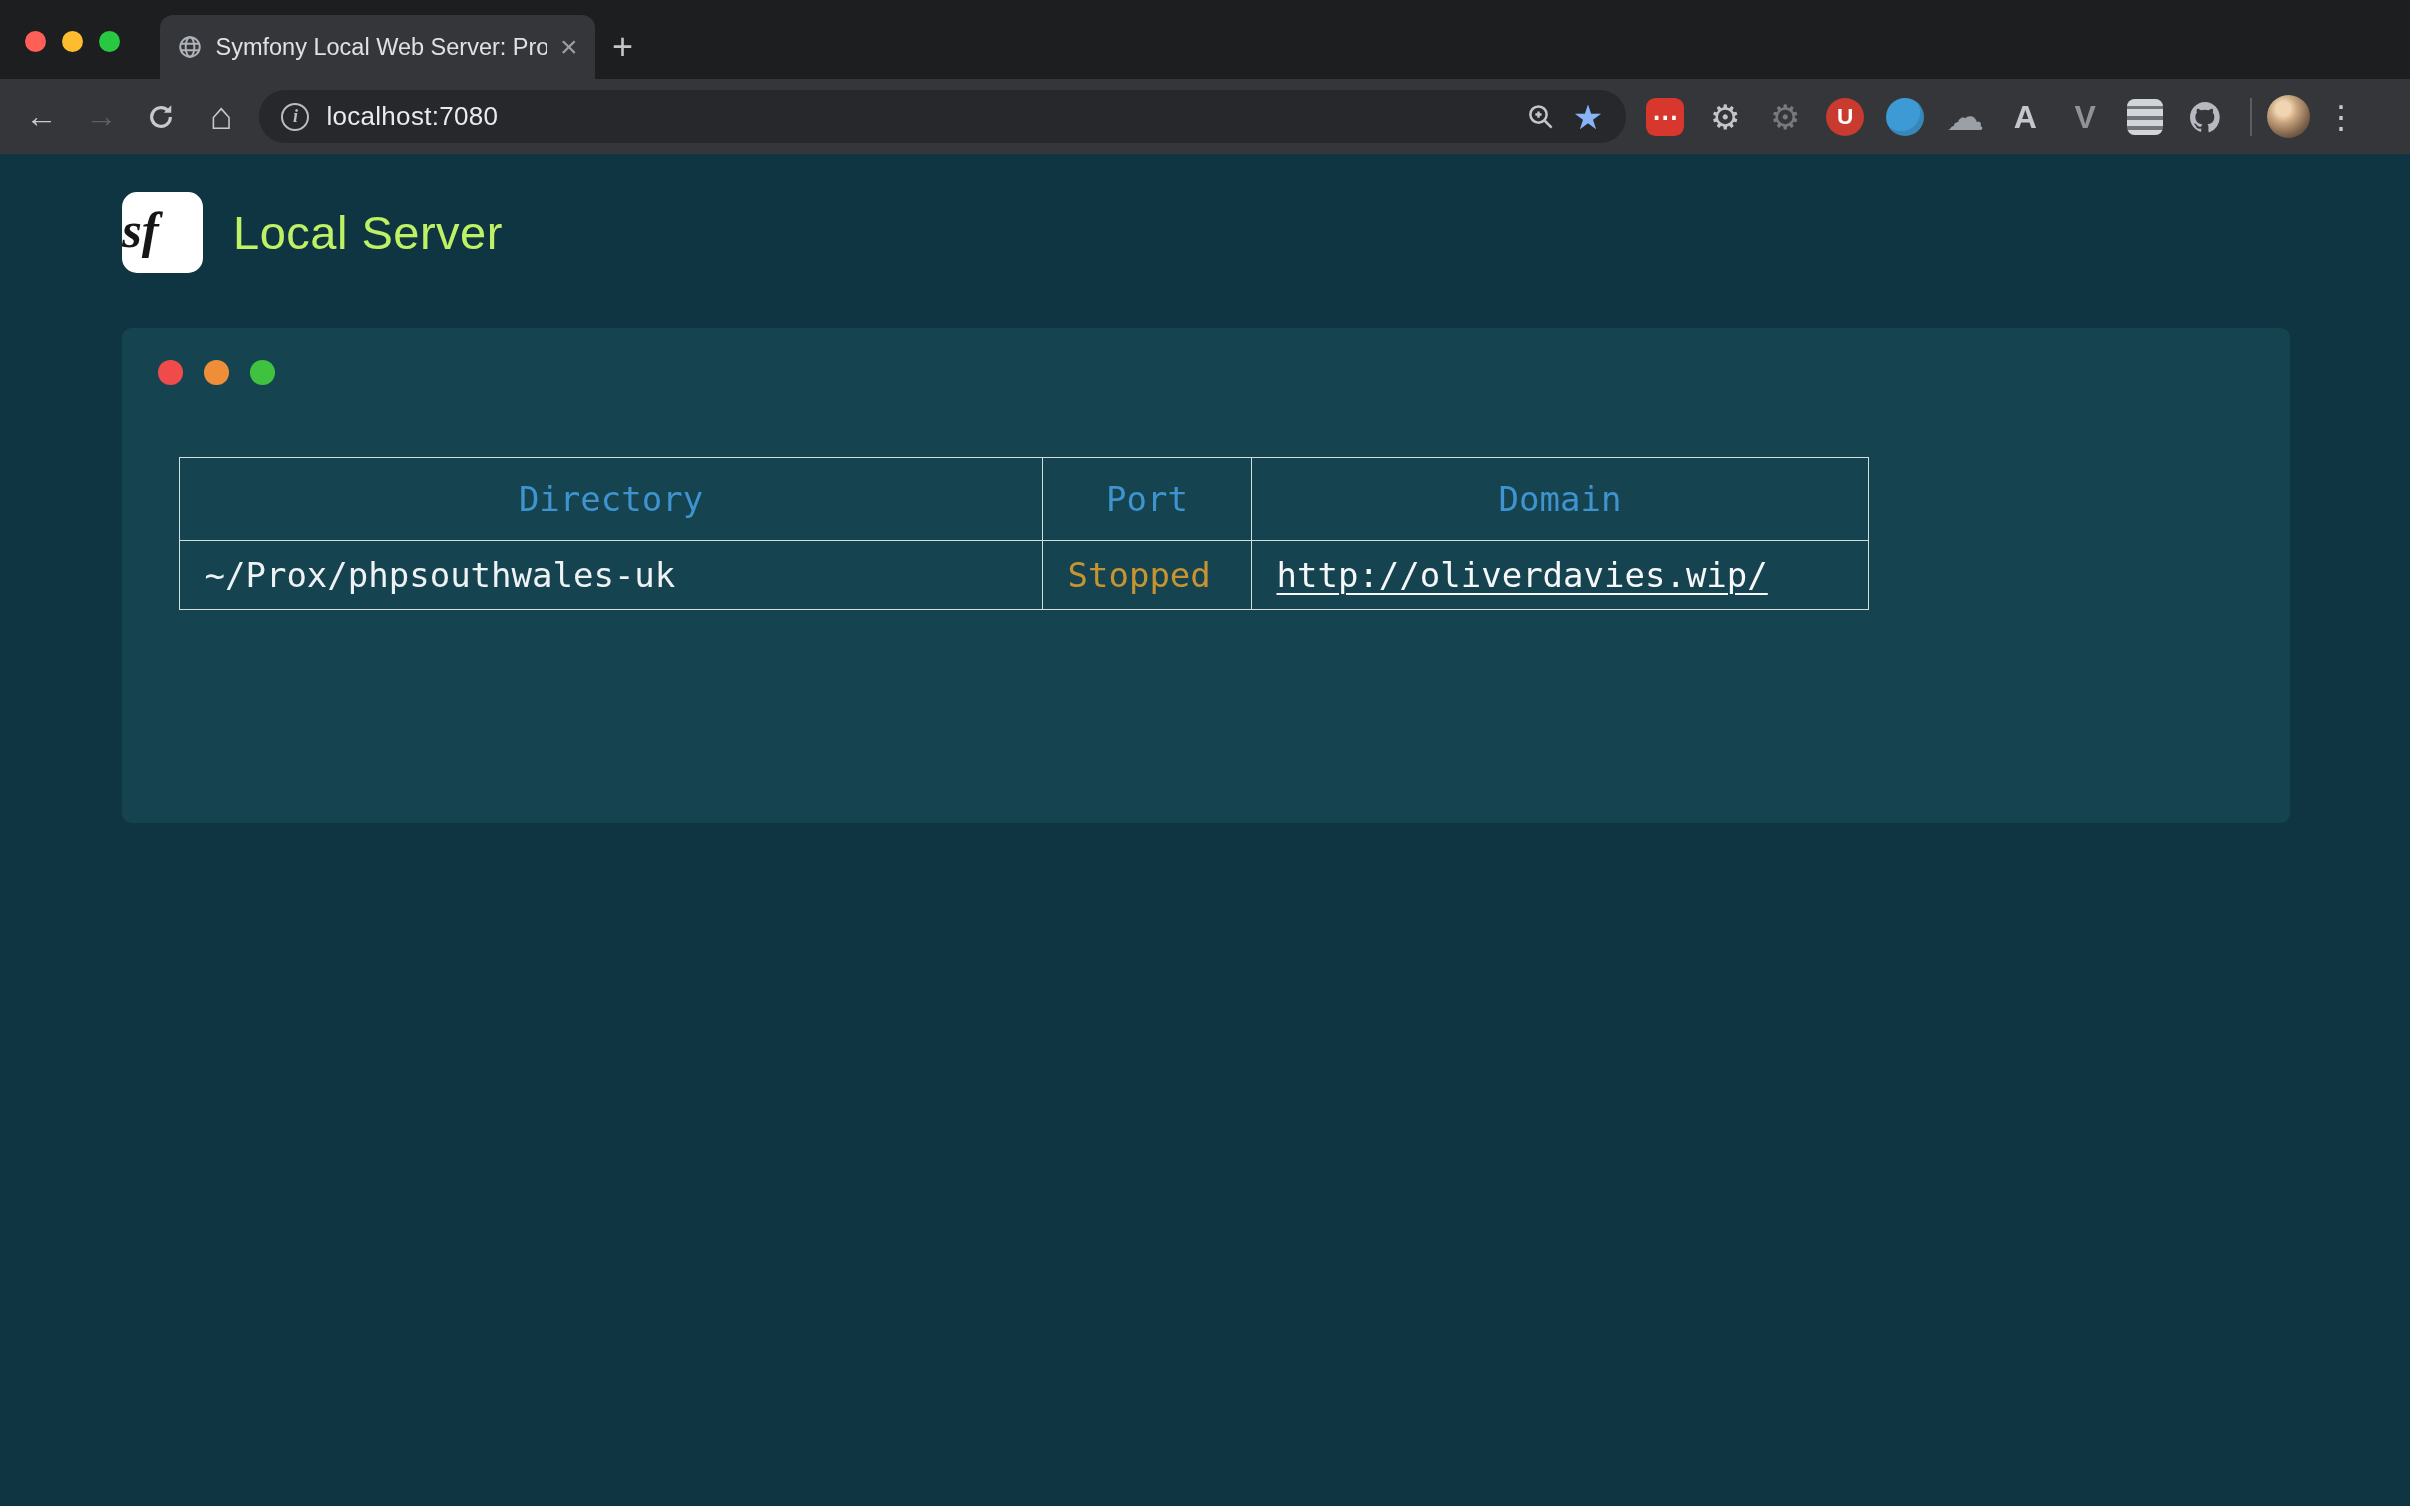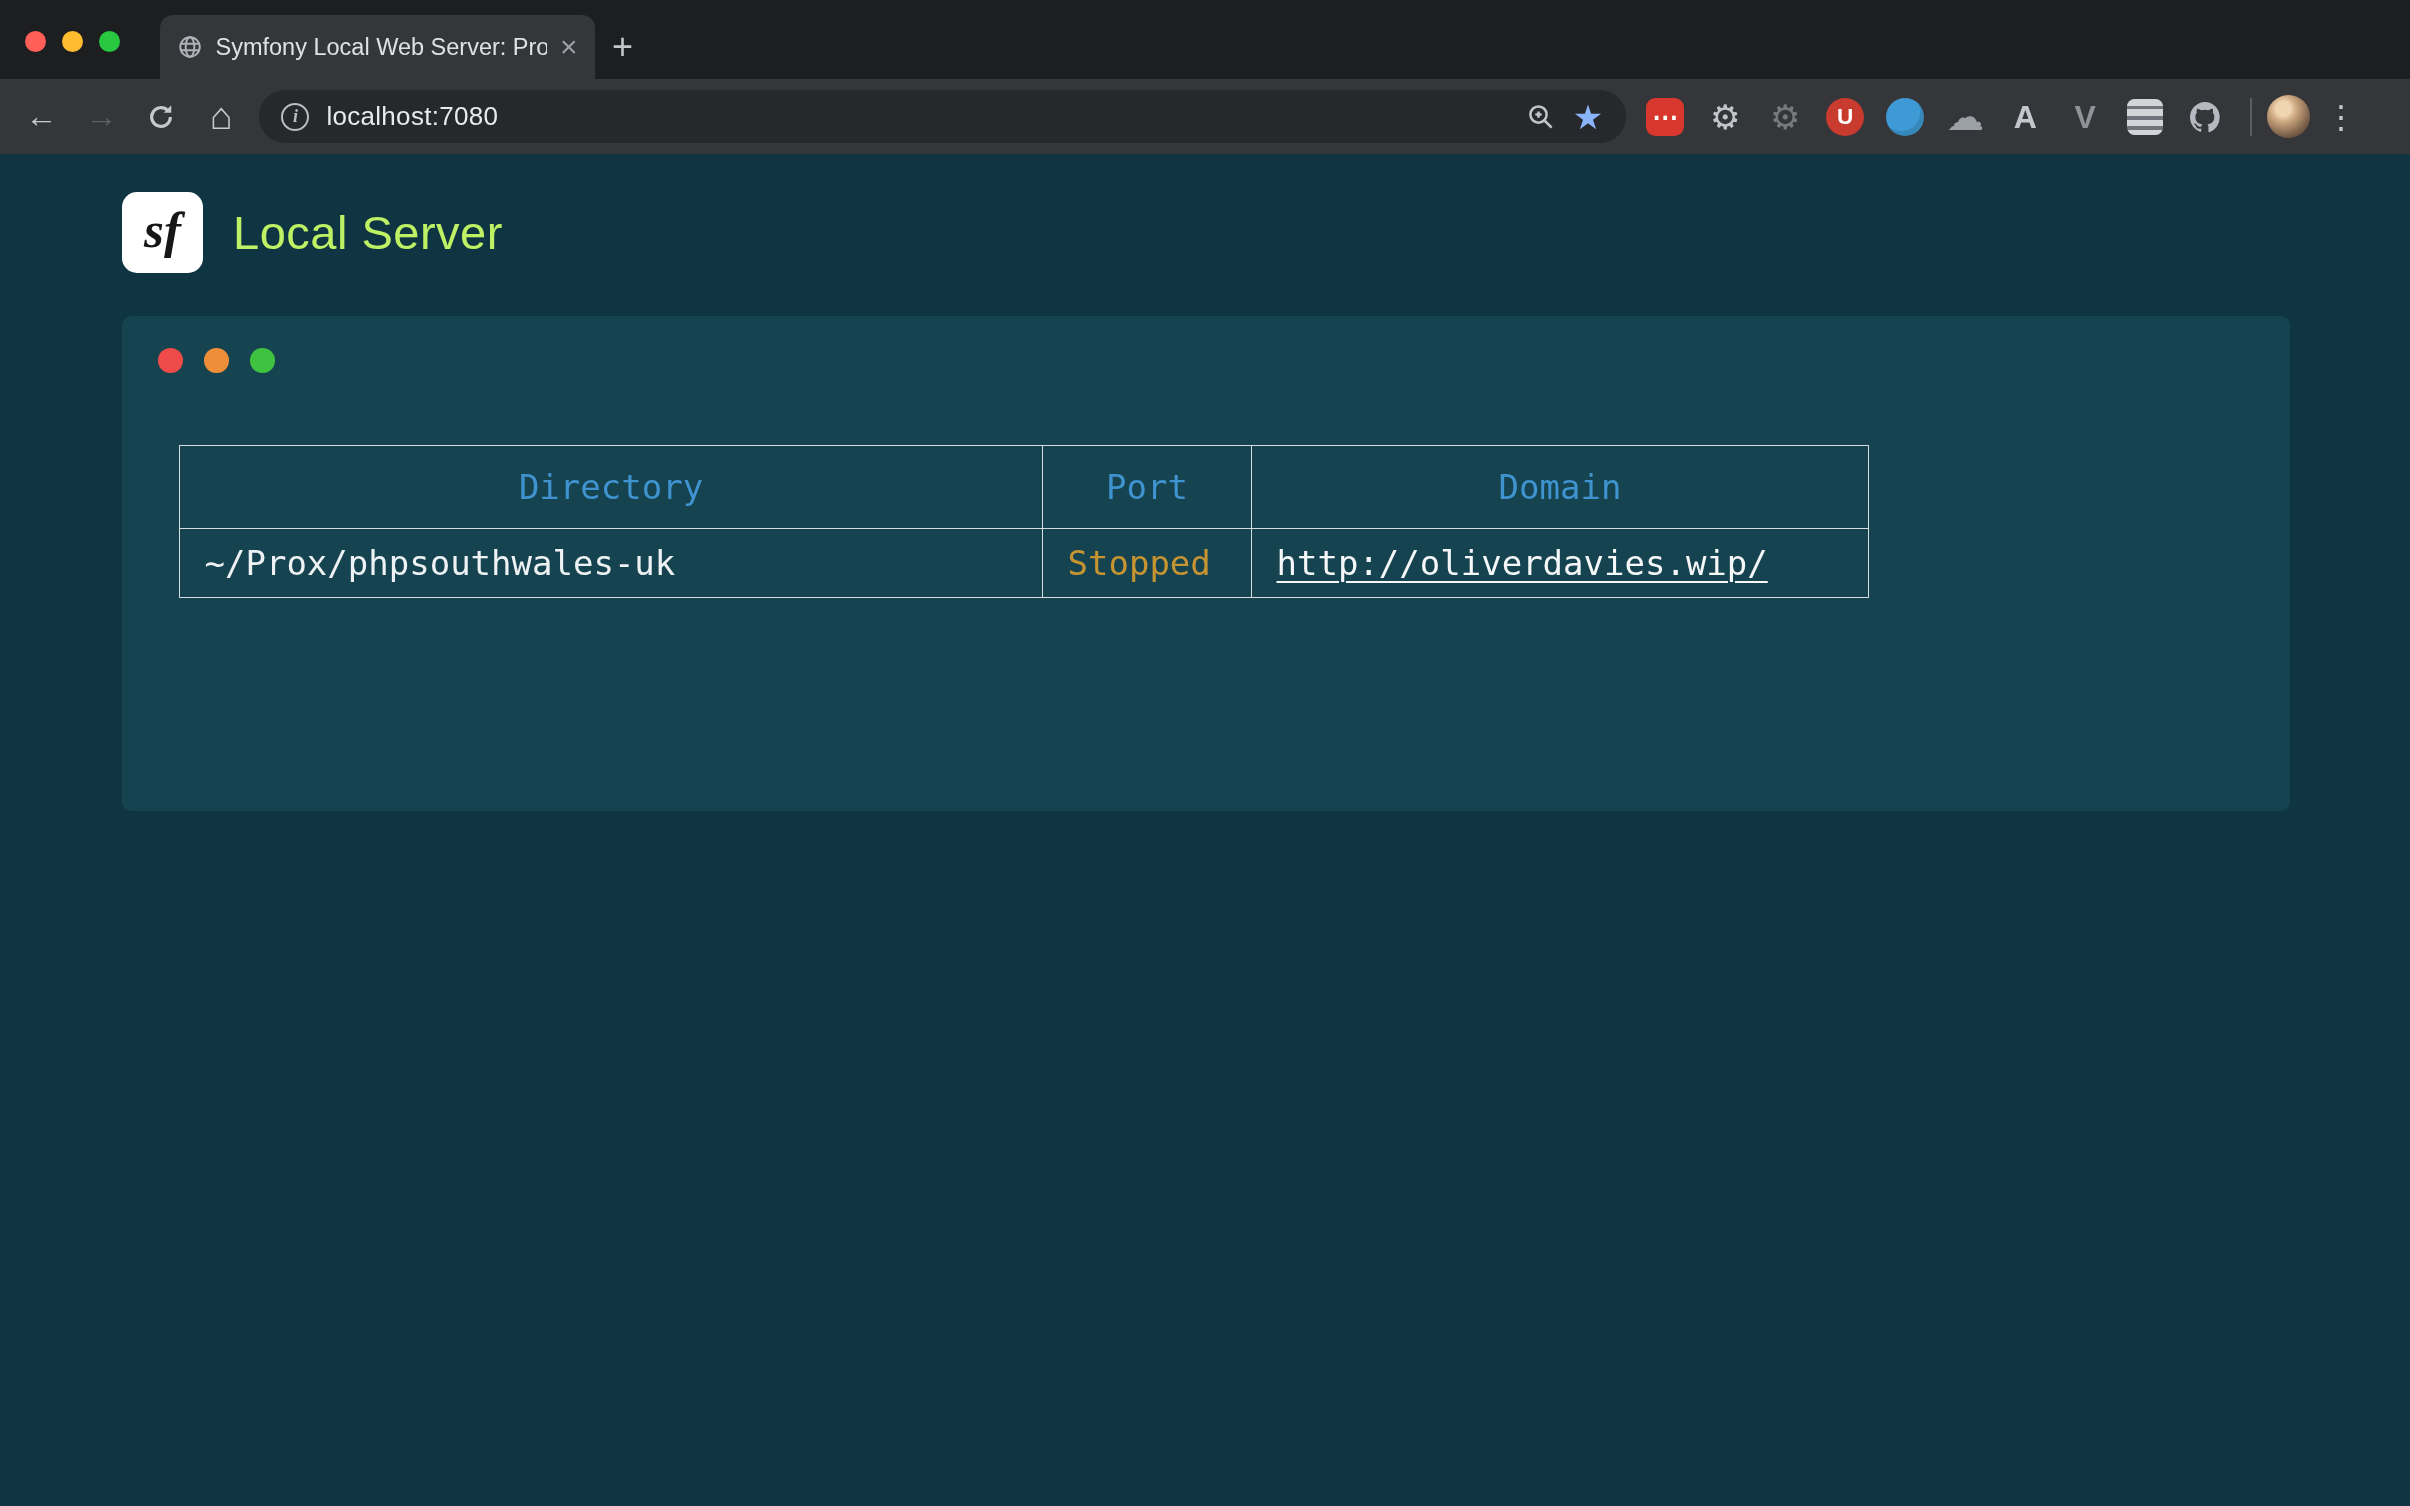--- a/index.html
+++ b/index.html
@@ -89,27 +89,27 @@
     width: 43px; height: 43px; border-radius: 50%; flex: none;
     background: radial-gradient(circle at 38% 32%, #f0d5b2 0 18%, #caa77f 34%, #7a5f49 68%, #3c3128 100%);
   }
   .menu-dots { font-size: 32px; color: #c7cacd; margin-left: 15px; flex: none; line-height: 1; }
 
   
   .page { height: 1352px; padding: 38px 121px 0 122px; }
   .brand { display: flex; align-items: center; gap: 30px; height: 81px; }
   .sf-logo {
     width: 81px; height: 81px; background: #ffffff; border-radius: 15px;
-    display: flex; align-items: center; justify-content: center;
+    display: flex; align-items: center; justify-content: flex-start;
     font: italic 700 51px "Liberation Serif", serif; color: #161616; padding-bottom: 5.6px;
   }
   .page-title { font-size: 47px; font-weight: 400; color: #bef264; letter-spacing: 0.5px; }
 
   .panel {
-    margin-top: 43px; height: 495px; background: #154350; border-radius: 9.4px;
+    margin-top: 55px; height: 495px; background: #154350; border-radius: 9.4px;
     padding: 32px 0 4px 36px;
   }
   .panel-dots { display: flex; gap: 21.7px; }
   .pdot { width: 24.5px; height: 24.5px; border-radius: 50%; }
   .pdot.red { background: #ef4b4b; }
   .pdot.orange { background: #ef8e38; }
   .pdot.green { background: #3fc23f; }
 
   table.servers {
     margin: 72px 0 0 21px; border-collapse: collapse; table-layout: fixed;

